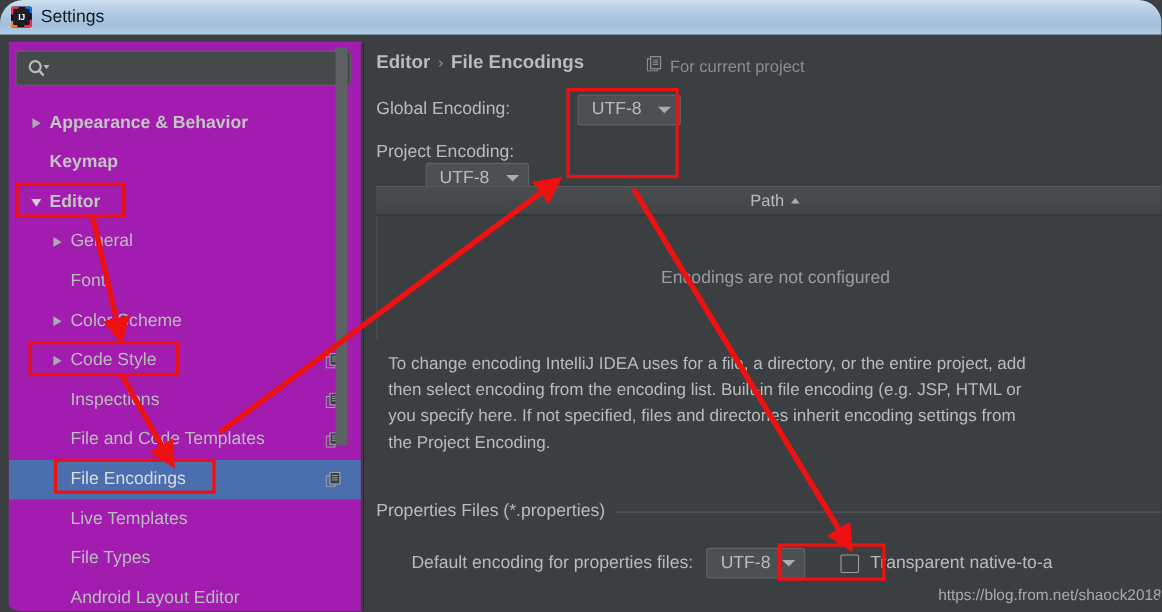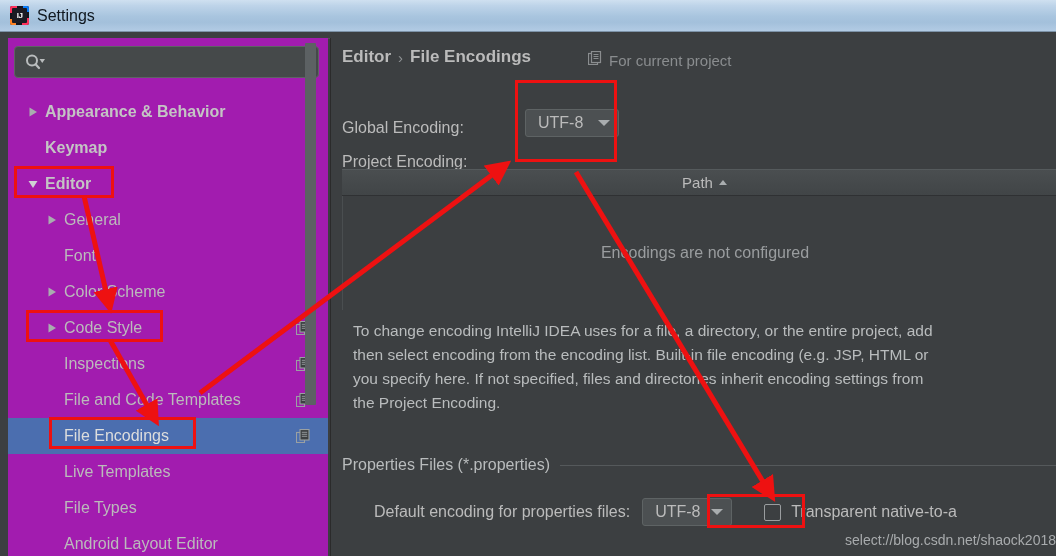--- a/index.html
+++ b/index.html
@@ -13,20 +13,21 @@
     overflow: hidden;
     font-family: "Liberation Sans", sans-serif;
     -webkit-font-smoothing: antialiased;
   }
 
   #app {
     position: relative;
     width: 1056px;
     height: 556px;
     overflow: hidden;
+    border-radius: 21px;
   }
 
   
   .titlebar {
     position: absolute;
     left: 0; top: 0;
     width: 1056px;
     height: 32px;
     background: linear-gradient(to bottom,
         #cfe0f0 0%, #bed4e9 18%, #a9c5df 52%, #a3c0db 72%, #b2cbe4 100%);
@@ -197,21 +198,21 @@
     display: flex; align-items: center;
     white-space: nowrap;
   }
   .for-project-label {
     color: #8a8d8f; font-size: 15px; margin-left: 7px;
     font-family: "Liberation Sans", sans-serif;
   }
 
   .enc-row {
     position: absolute;
-    display: flex; align-items: flex-end; margin-top: 23px;
+    display: flex; align-items: center;
   }
   .enc-label {
     color: #bbbbbb; font-size: 16px;
     font-family: "Liberation Sans", sans-serif;
     white-space: nowrap;
   }
   .combo {
     background: #4c5052;
     border: 1px solid #5e6364;
     border-radius: 3px;
@@ -535,21 +536,21 @@
     <div class="props-row">
       <span class="enc-label">Default encoding for properties files:</span>
       <span class="combo" style="width:90px; margin-left:12px;">
         <span class="combo-value">UTF-8</span>
         <span class="caret"></span>
       </span>
       <span class="checkbox-box"></span>
       <span class="checkbox-label">Transparent native-to-a</span>
     </div>
 
-    <div class="watermark">select://blog.csdn.net/shaock2018</div>
+    <div class="watermark">https://blog.from.net/shaock2018</div>
   </div>
 
   <svg class="anno-layer" width="1056" height="556" viewBox="0 0 1056 556">
     <defs>
       <marker id="ah" markerWidth="5" markerHeight="5" refX="2.2" refY="2.5" orient="auto" markerUnits="strokeWidth">
         <path d="M0,0 L5,2.5 L0,5 z" fill="#ee1111"></path>
       </marker>
     </defs>
     <g id="anno-arrows">
         <line x1="84" y1="196" x2="108" y2="300" stroke="#ee1111" stroke-width="5" marker-end="url(#ah)"></line>

